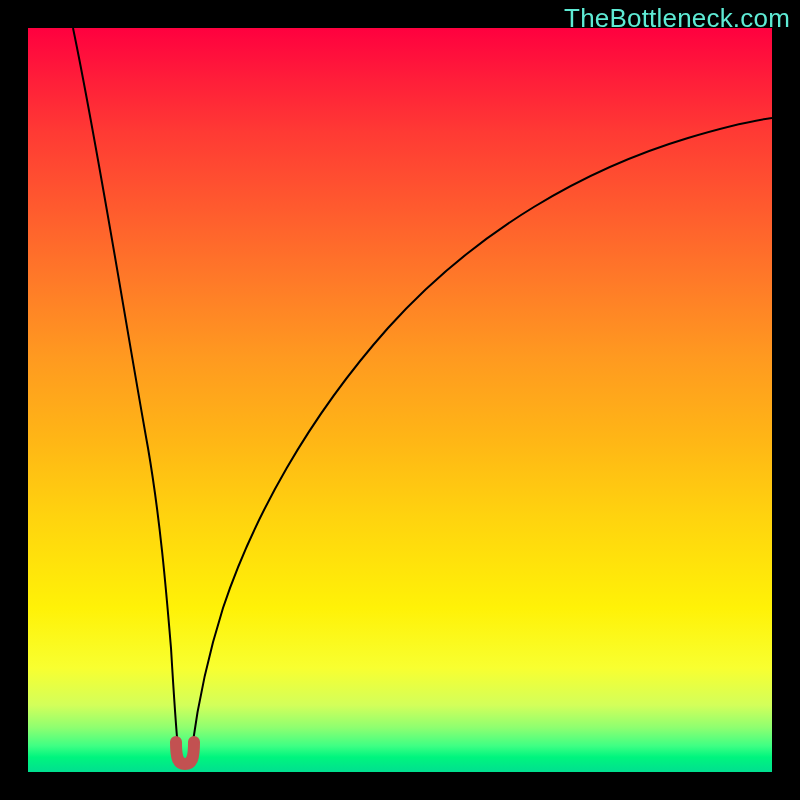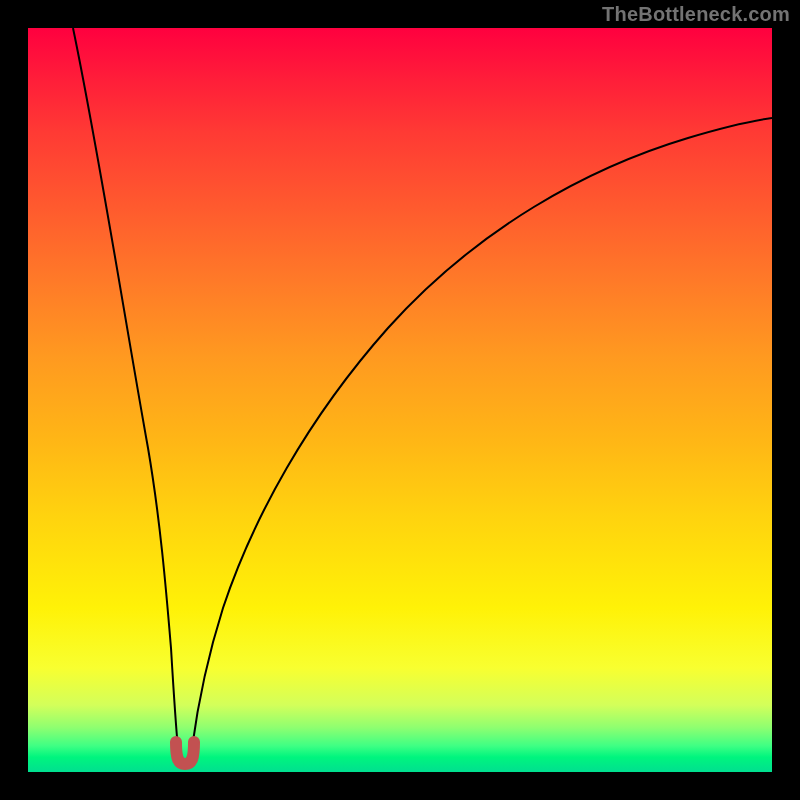--- a/index.html
+++ b/index.html
@@ -14,23 +14,23 @@
   .frame {
     position: relative;
     width: 800px;
     height: 800px;
     background: #000;
   }
   .attribution {
     position: absolute;
     top: 3px;
     right: 10px;
-    font-size: 20px;
-    font-weight: 700;
-    color: #737373;
+    font-size: 26px;
+    font-weight: 400;
+    color: #5eead4;
     letter-spacing: 0.2px;
     z-index: 5;
   }
   .plot-area {
     position: absolute;
     left: 28px;
     top: 28px;
     width: 744px;
     height: 744px;
     overflow: hidden;

